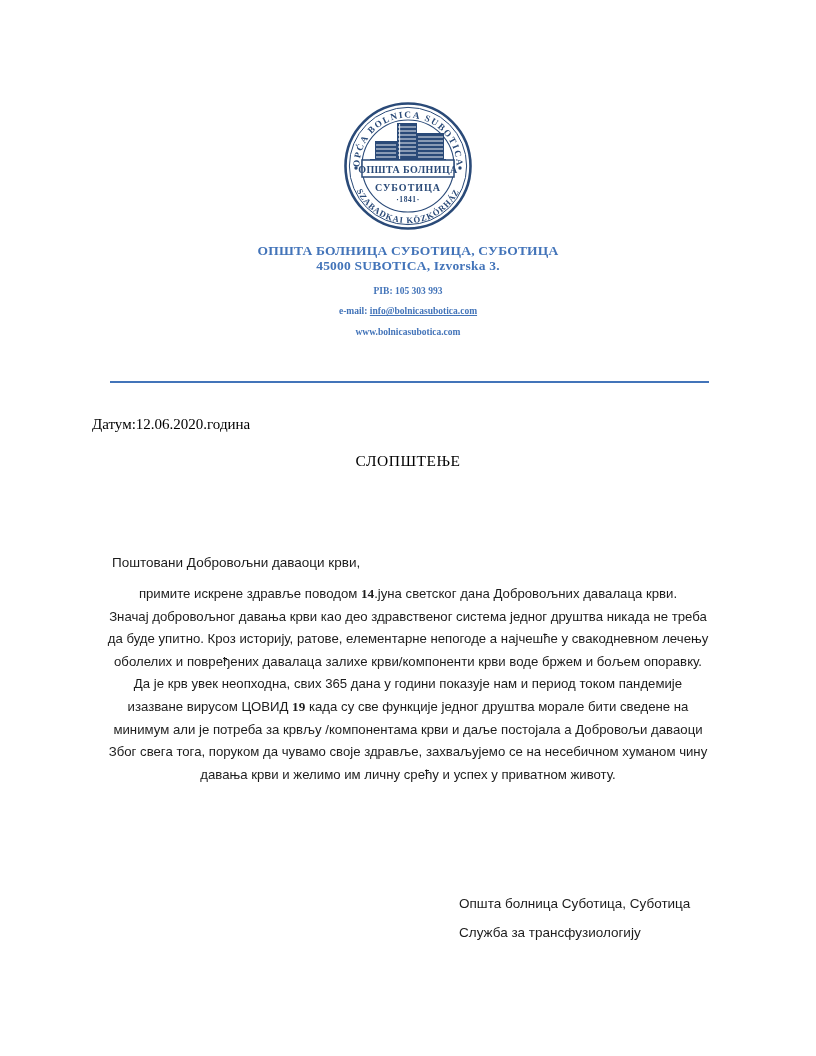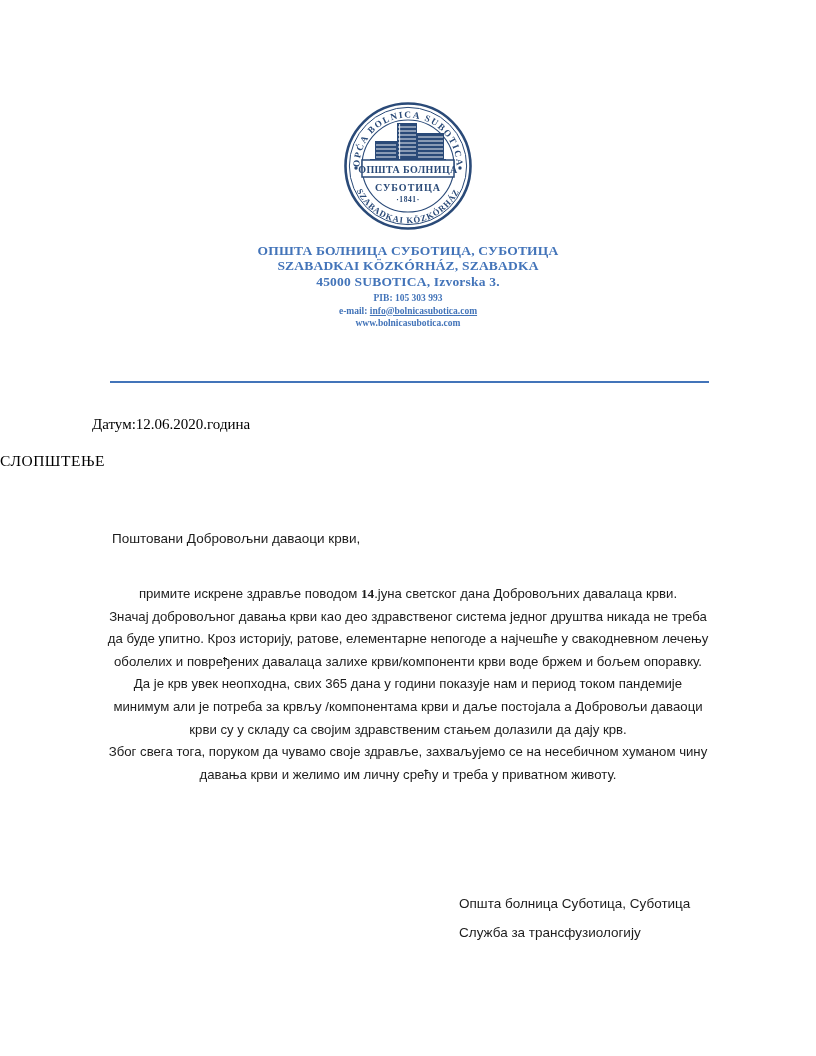--- a/index.html
+++ b/index.html
@@ -21,40 +21,41 @@
     position:absolute;top:100px;left:342px;width:132px;height:132px;
   }
   .letterhead{
     position:absolute;top:243px;left:0;width:816px;
     text-align:center;
     color:var(--accent);
     font-family:"Liberation Serif", serif;
     font-weight:bold;
   }
   .lh-big{font-size:13.5px;line-height:15.3px;letter-spacing:.2px;}
-  .lh-small{font-size:9.5px;line-height:12.8px;margin-top:0;}
+  .lh-small{font-size:9.5px;line-height:12.8px;margin-top:8px;}
   .lh-gap{height:3px;}
   .email-link{color:var(--accent);text-decoration:underline;cursor:pointer;}
   .rule{
     position:absolute;top:381px;left:110px;width:599px;height:2px;
     background:var(--accent);
   }
   
   .date-line{
     position:absolute;top:416px;left:92px;
     font-family:"Liberation Serif", serif;
     font-size:15px;color:#000;text-align:center;
   }
   .doc-title{
     position:absolute;top:452px;left:0;width:816px;
+    text-align:center;
     font-family:"Liberation Serif", serif;
     font-size:15.5px;color:#000;letter-spacing:.5px;
   }
   .greeting{
-    position:absolute;top:531px;left:112px;
+    position:absolute;top:555px;left:112px;
     font-size:13.5px;
   }
   .body-block{
     position:absolute;top:583px;left:60px;width:696px;
     text-align:center;
     font-size:13.2px;
     line-height:22.6px;
   }
   .bline{white-space:nowrap;}
   .bline b{font-weight:bold;font-family:Liberation Serif, serif;}
@@ -128,21 +129,20 @@
     <circle cx="118" cy="68" r="1.7" fill="var(--navy)"></circle>
 
     <rect x="20" y="60" width="92" height="17" fill="#ffffff" stroke="var(--navy)" stroke-width="1.5"></rect>
     <text class="seal-label" x="66" y="72.6" font-size="10" letter-spacing="0.4">ОПШТА БОЛНИЦА</text>
     <text class="seal-label" x="66" y="91" font-size="10" letter-spacing="1">СУБОТИЦА</text>
     <text class="seal-label" x="66" y="101.5" font-size="7.5" letter-spacing="0.6">·1841·</text>
   </svg>
 
   <div class="letterhead">
     <div class="lh-big">ОПШТА БОЛНИЦА СУБОТИЦА, СУБОТИЦА</div>
-    <div class="lh-big">SZABADKAI KÖZKÓRHÁZ, SZABADKA</div>
     <div class="lh-big">45000 SUBOTICA, Izvorska 3.</div>
     <div class="lh-gap"></div>
     <div class="lh-small">PIB: 105 303 993</div>
     <div class="lh-small"><span>e-mail:</span> <a class="email-link">info@bolnicasubotica.com</a></div>
     <div class="lh-small">www.bolnicasubotica.com</div>
   </div>
 
   <div class="rule"></div>
 
   <div class="date-line">Датум:12.06.2020.година</div>
@@ -150,24 +150,24 @@
   <div class="doc-title">СЛОПШТЕЊЕ</div>
 
   <div class="greeting">Поштовани Добровољни даваоци крви,</div>
 
   <div class="body-block">
     <div class="bline"><span>примите искрене здравље поводом </span><b>14</b><span>.јуна светског дана Добровољних давалаца крви.</span></div>
     <div class="bline">Значај добровољног давања крви као део здравственог система једног друштва никада не треба</div>
     <div class="bline">да буде упитно. Кроз историју, ратове, елементарне непогоде а најчешће у свакодневном лечењу</div>
     <div class="bline">оболелих и повређених давалаца залихе крви/компоненти крви воде бржем и бољем опоравку.</div>
     <div class="bline">Да је крв увек неопходна, свих 365 дана у години показује нам и период током пандемије</div>
+    <div class="bline"><span>изазване вирусом ЦОВИД </span><b>19</b><span> када су све функције једног друштва морале бити сведене на</span></div>
     <div class="bline">минимум али је потреба за крвљу /компонентама крви и даље постојала а Добровољи даваоци</div>
-    <div class="bline">крви су у складу са својим здравственим стањем долазили да дају крв.</div>
     <div class="bline">Због свега тога, поруком да чувамо своје здравље, захваљујемо се на несебичном хуманом чину</div>
-    <div class="bline">давања крви и желимо им личну срећу и треба у приватном животу.</div>
+    <div class="bline">давања крви и желимо им личну срећу и успех у приватном животу.</div>
   </div>
 
   <div class="signature">
     <div>Општа болница Суботица, Суботица</div>
     <div>Служба за трансфузиологију</div>
   </div>
 
 </div>
 
 </body></html>

